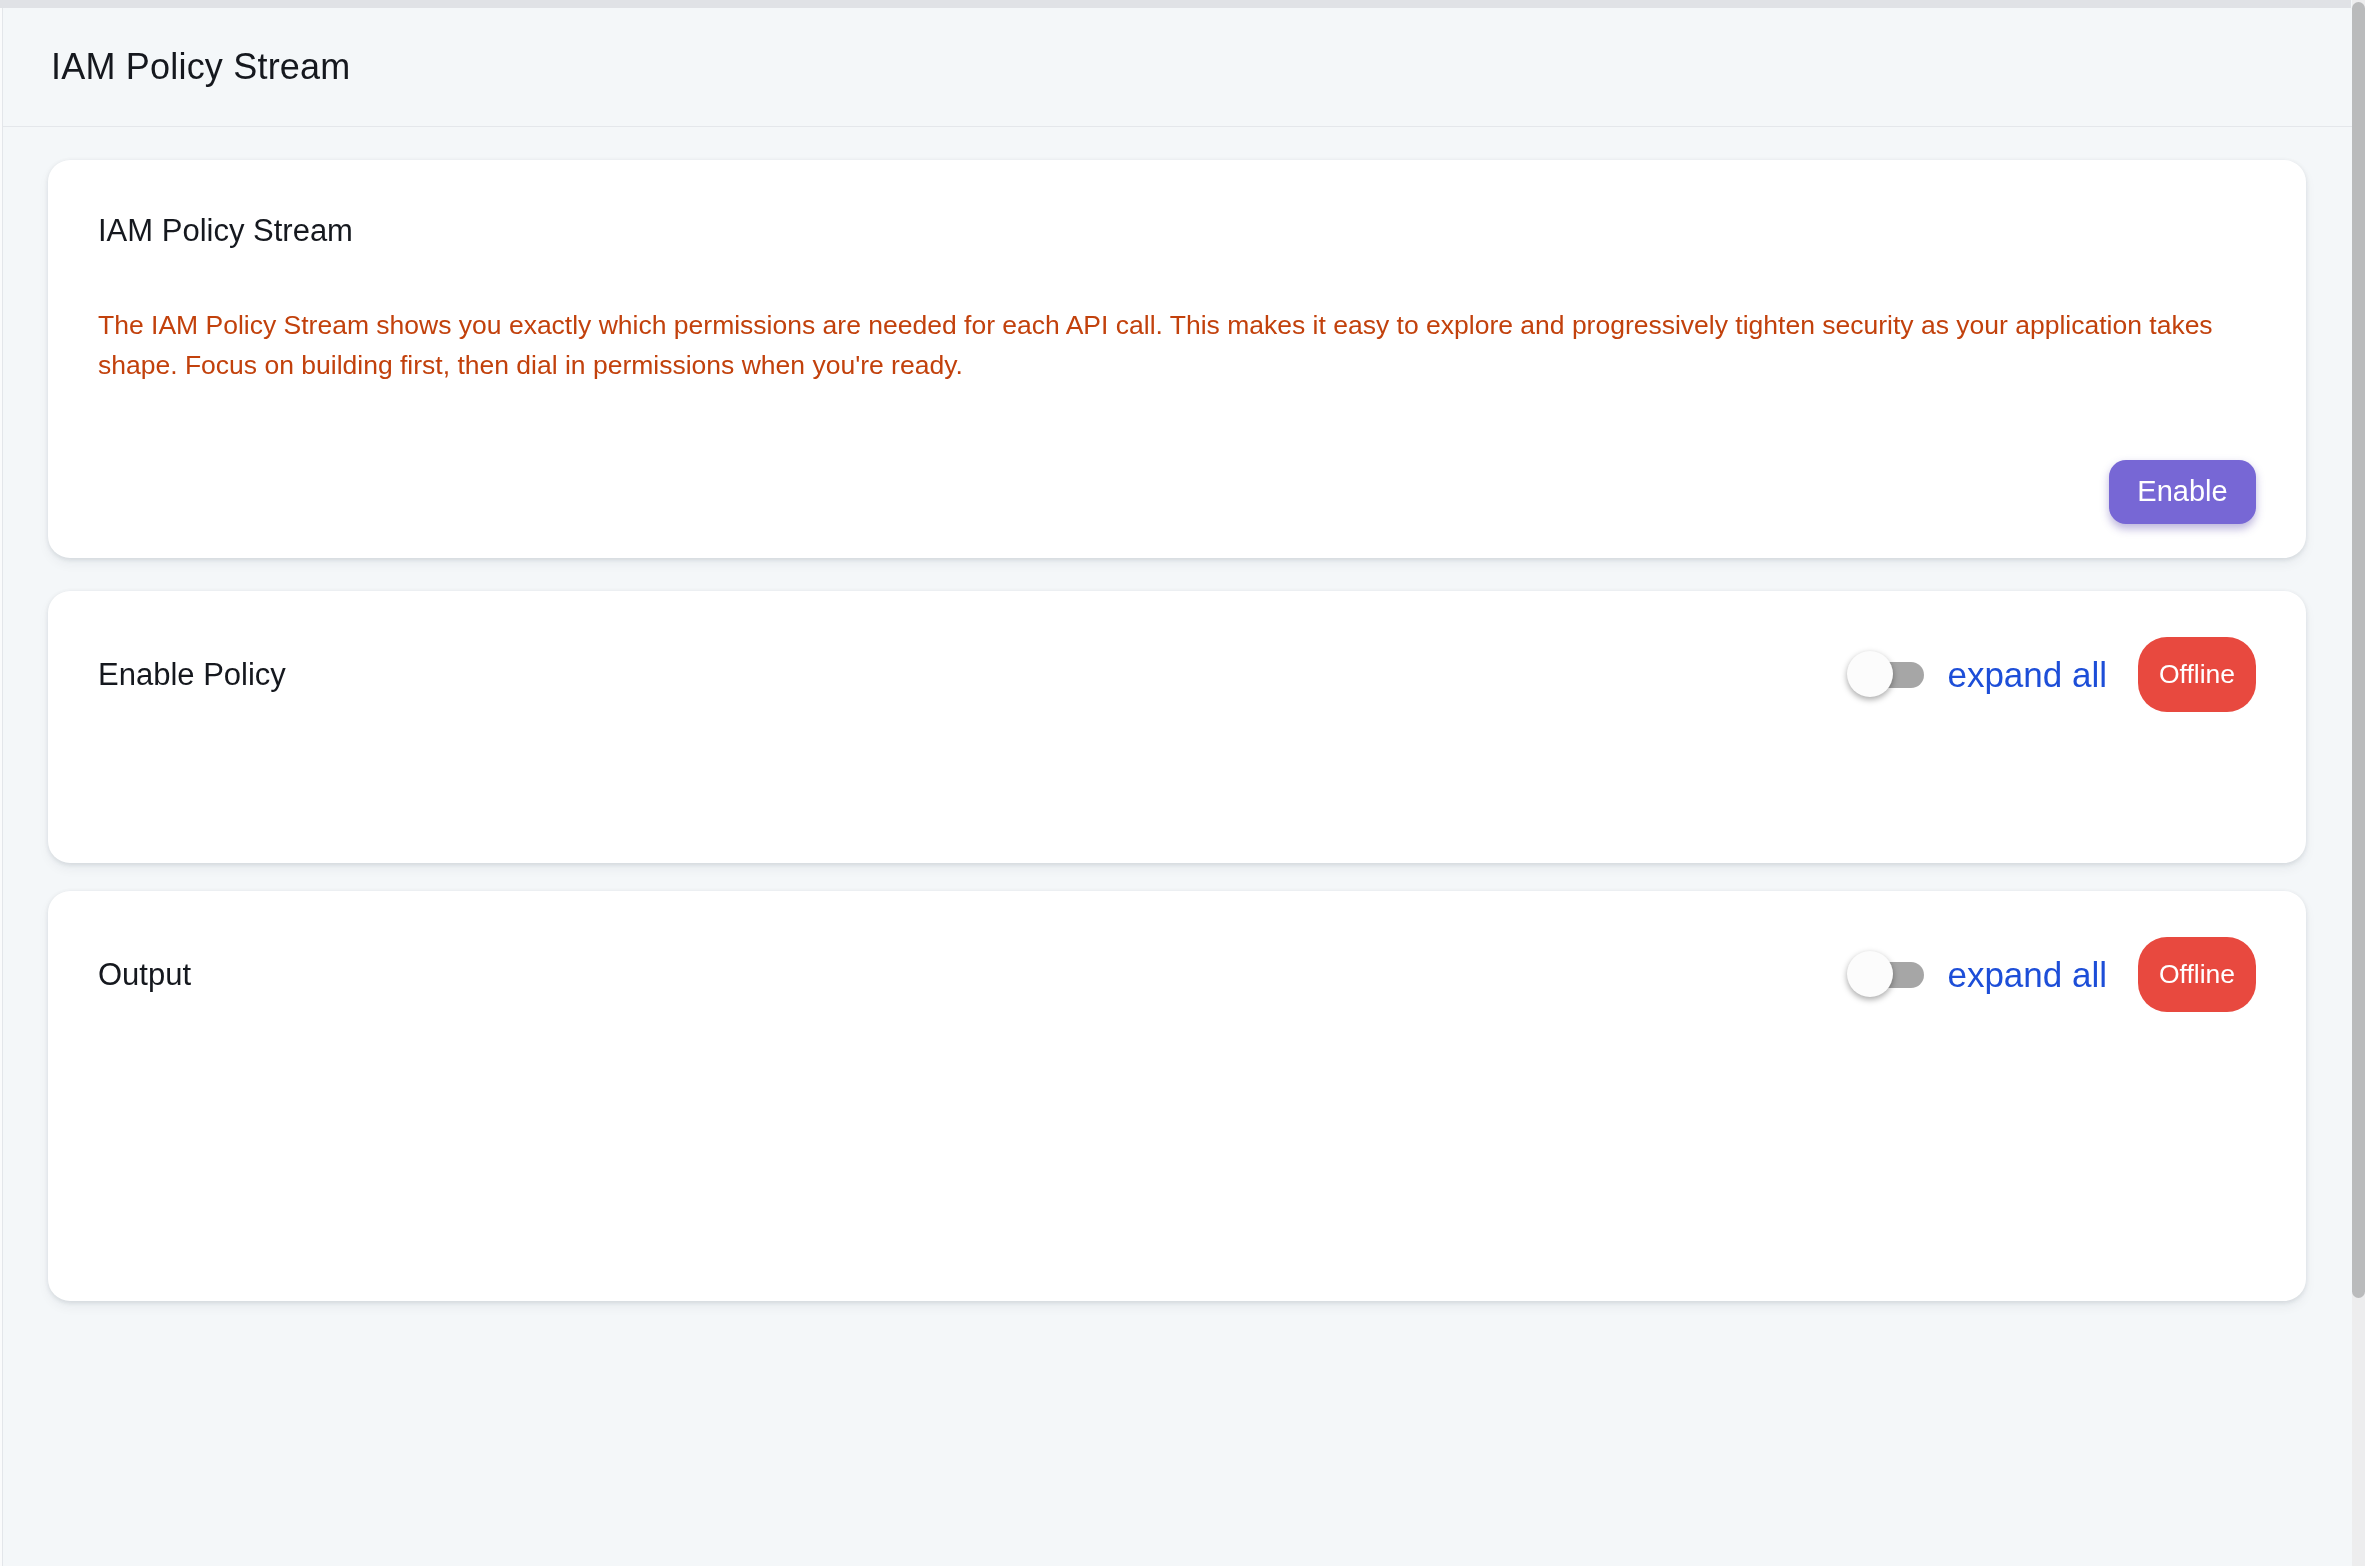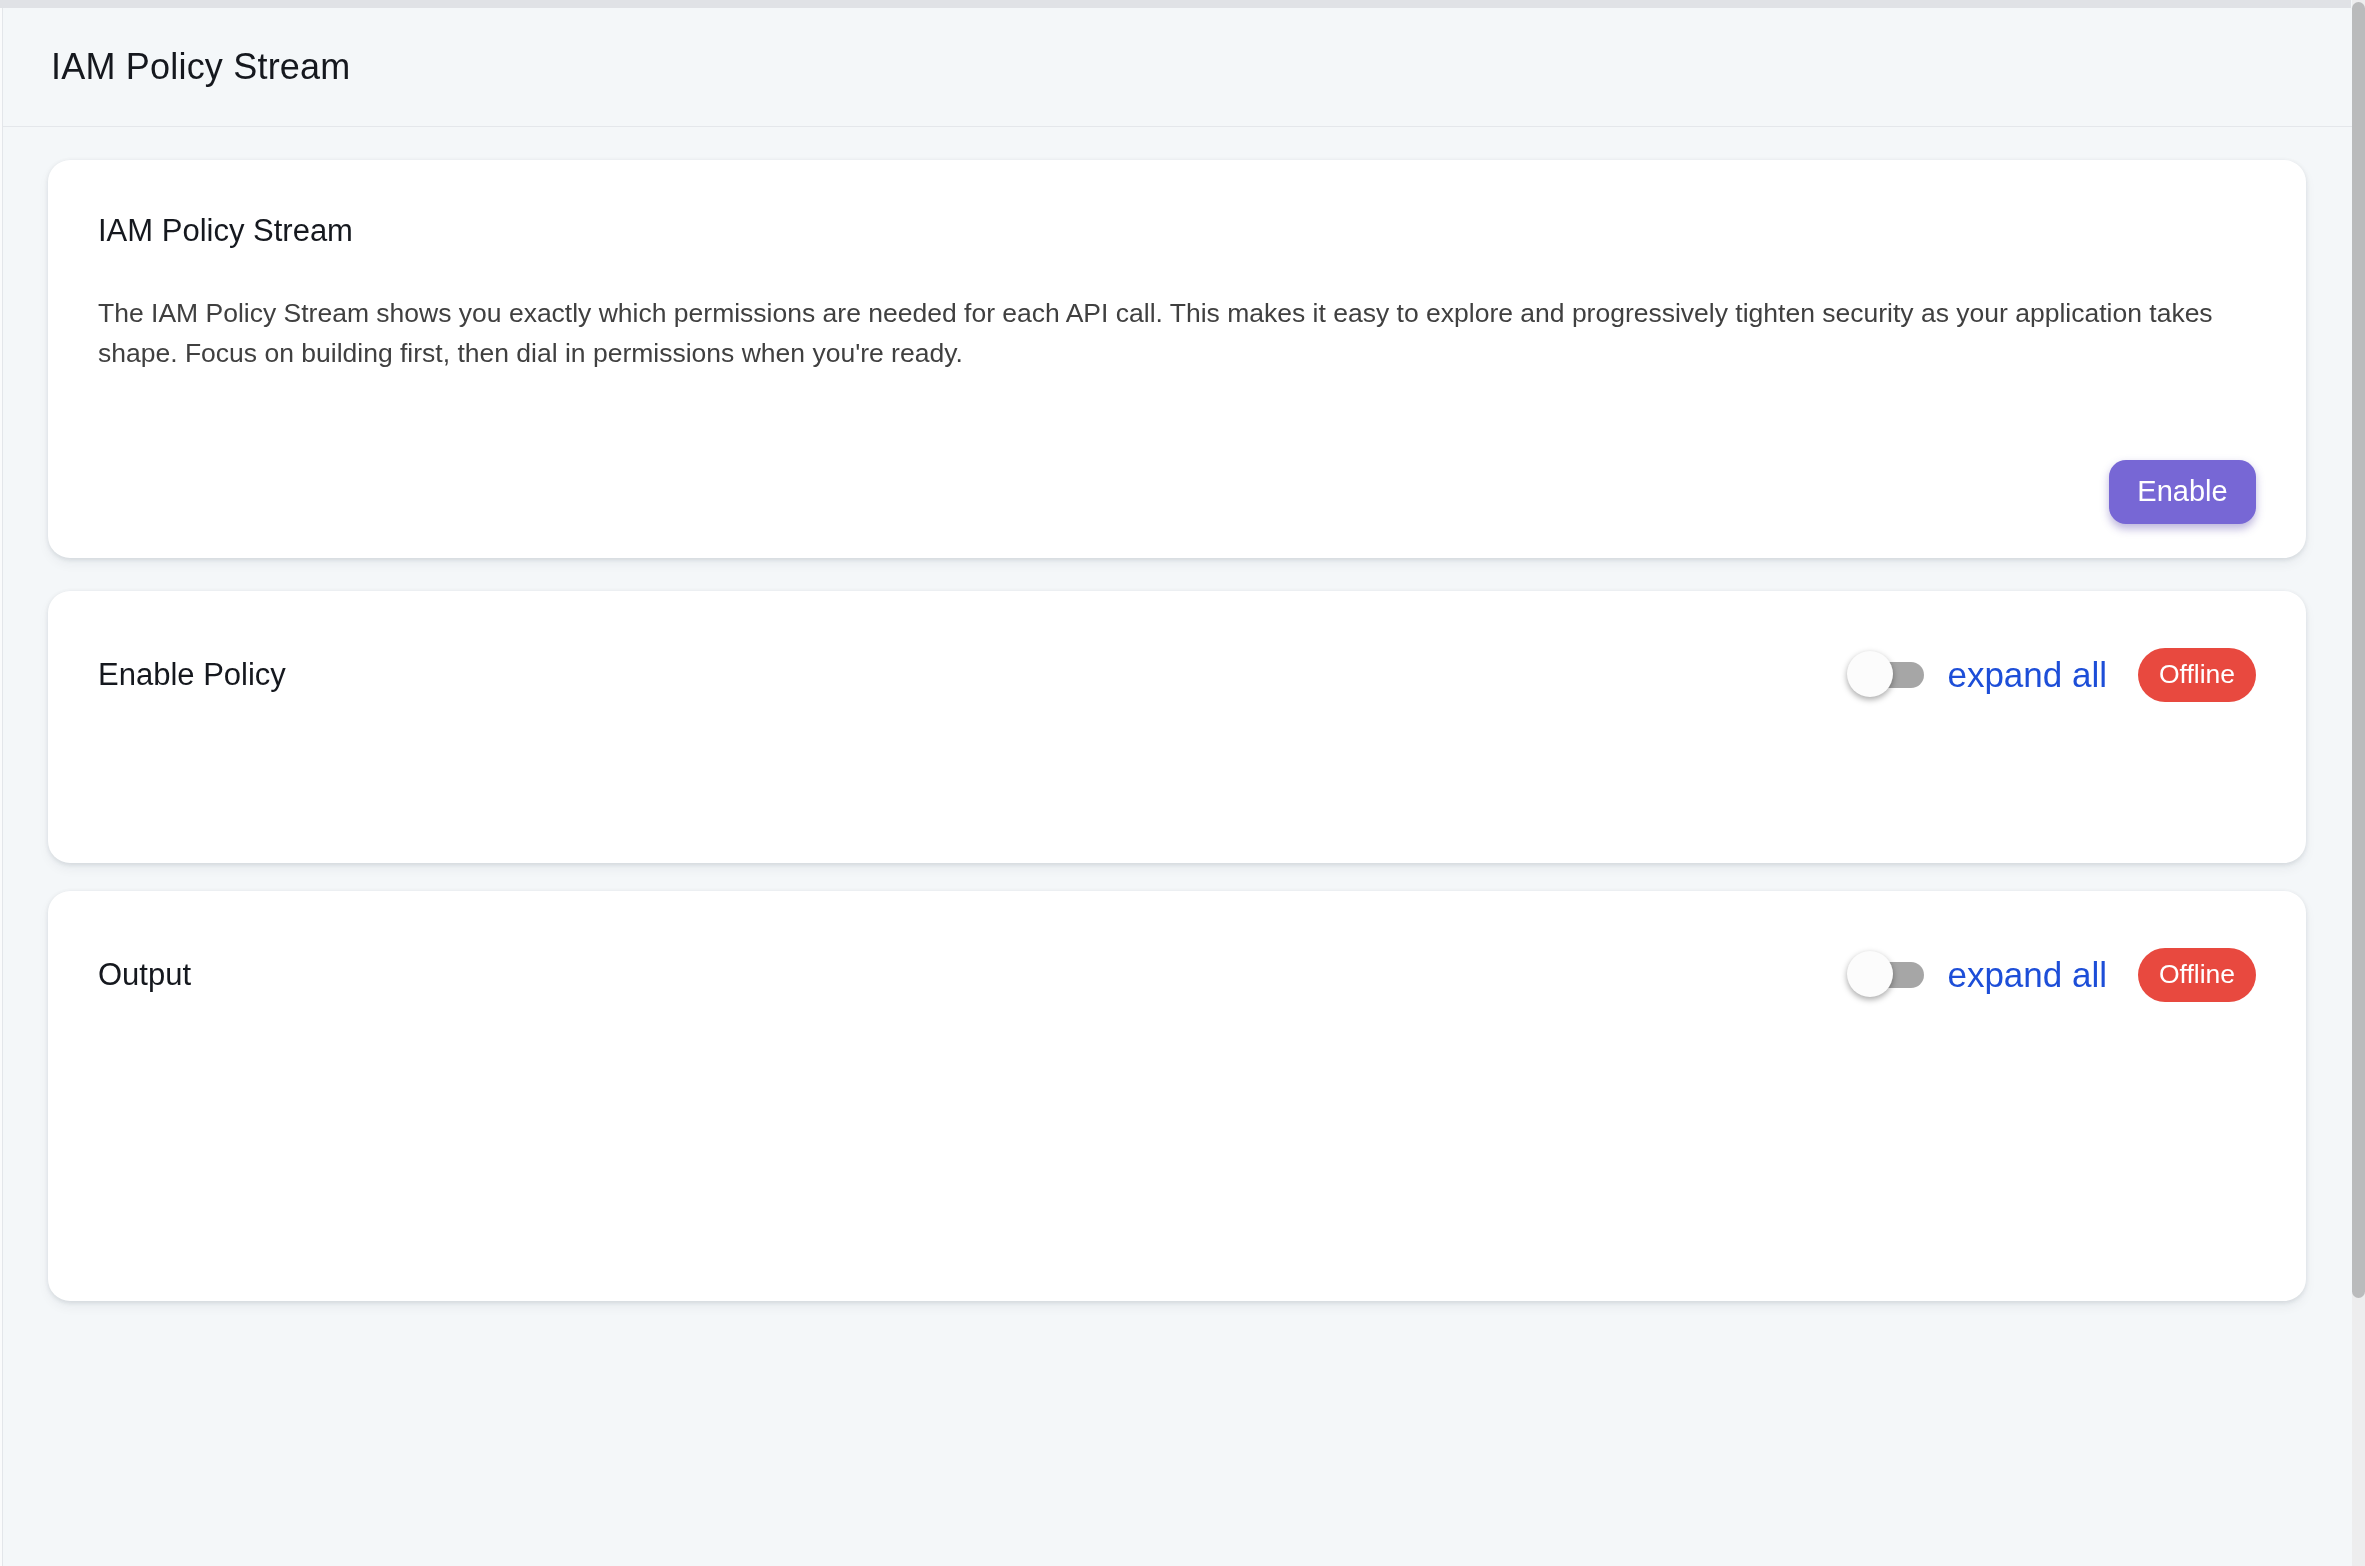--- a/index.html
+++ b/index.html
@@ -53,23 +53,23 @@
   .intro-card {
     height: 398px;
     padding: 50px 50px 34px 50px;
     display: flex; flex-direction: column;
   }
   .card-heading {
     font-size: 31px; font-weight: 400; color: #15181e;
   }
   .intro-card .card-heading { margin-top: 3.4px; }
   .intro-desc {
-    margin-top: 44px;
+    margin-top: 56px;
     font-size: 26.5px; line-height: 40px;
-    color: #404040;
+    color: #c2410c;
     max-width: 2159px;
   }
   .btn-row { margin-top: auto; display: flex; justify-content: flex-end; }
   .enable-btn {
     min-width: 147px; height: 64px;
     padding: 0 28px;
     border: none; border-radius: 17px;
     background: #7767d5;
     color: #ffffff; font-size: 29px;
     font-family: inherit;
@@ -97,21 +97,21 @@
     position: absolute; left: -4.3px; top: -10.3px;
     width: 46px; height: 46px;
     border-radius: 50%;
     background: #fcfcfc;
     box-shadow: 0 2.6px 6px rgba(0, 0, 0, 0.35);
   }
 
   .expand-label { font-size: 35px; color: #1d4ed8; margin-right: 31px; }
 
   .status-badge {
-    height: 54px;
+    height: 75px;
     padding: 0 20.5px;
     min-width: 118px;
     border-radius: 29px;
     background: #e8493f;
     color: #ffffff; font-size: 26.5px;
     display: flex; align-items: center; justify-content: center;
   }
 
   
   .requests-section { margin-top: 65px; }

